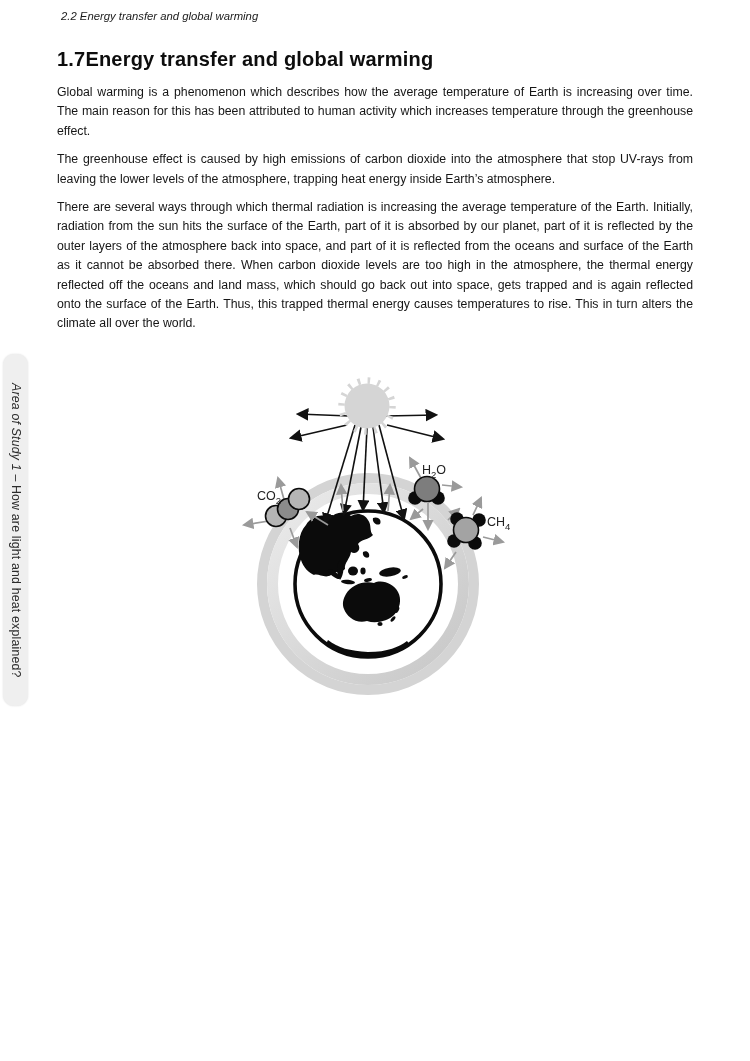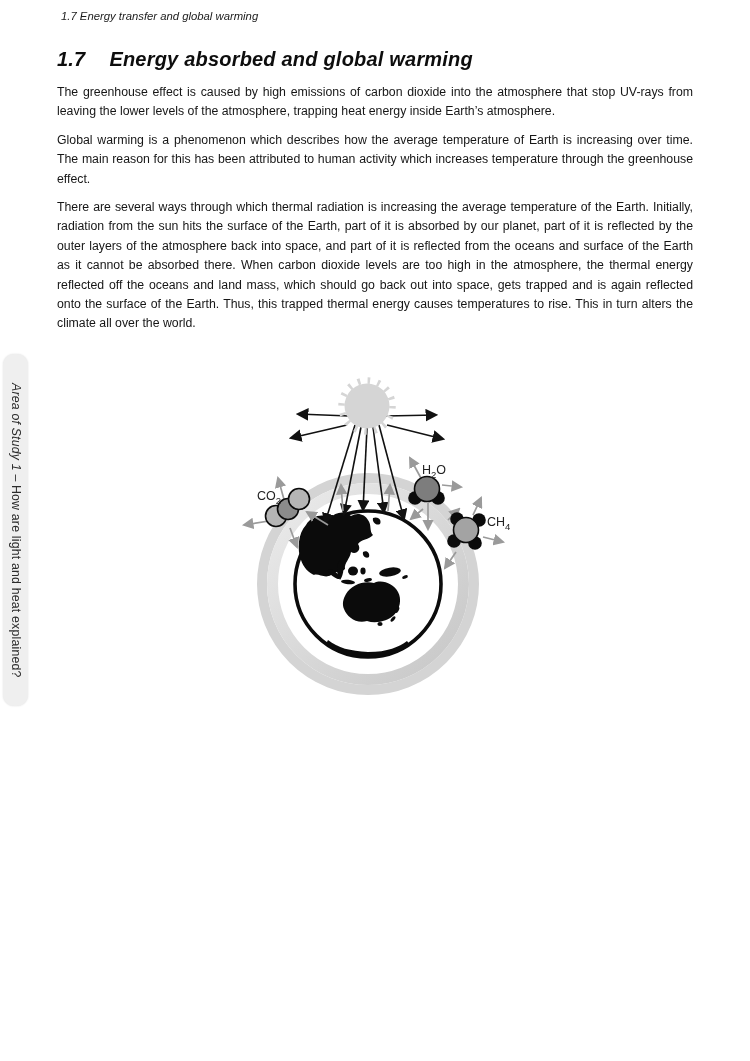--- a/index.html
+++ b/index.html
@@ -9,23 +9,23 @@
     overflow:hidden;
   }
   .running-head{
     position:absolute;left:61px;top:10px;
     font-size:11.3px;font-style:italic;color:#1a1a1a;
   }
   .content{
     position:absolute;left:57px;top:48px;width:636px;
   }
   .section-title{
-    display:flex;gap:24px;align-items:center;
+    display:flex;align-items:center;
     font-size:20px;font-weight:bold;color:#0d0d0d;
-    margin:0 0 12px 0;letter-spacing:.2px;font-style:italic;
+    margin:0 0 12px 0;letter-spacing:.2px;
   }
   .body-text p{
     margin:0 0 9px 0;
     font-size:12.3px;line-height:19.4px;
     text-align:justify;color:#161616;
   }
   .sidebar-tab{
     position:absolute;left:3px;top:354px;width:25px;height:352px;
     background:#efefef;border-radius:11px;
     display:flex;align-items:center;justify-content:center;
@@ -48,30 +48,30 @@
   }
   .copyright{
     position:absolute;left:0;width:750px;text-align:center;top:3px;
     font-size:10px;color:#1a1a1a;
   }
   svg text{font-family:"Liberation Sans","DejaVu Sans",sans-serif;}
 </style>
 </head>
 <body>
 
-<div class="running-head">1.7 Energy transfer and global warming</div>
+<div class="running-head">2.2 Energy transfer and global warming</div>
 
 <div class="content">
   <h1 class="section-title">
     <span>1.7</span>
-    <span>Energy absorbed and global warming</span>
+    <span>Energy transfer and global warming</span>
   </h1>
   <div class="body-text">
+    <p>Global warming is a phenomenon which describes how the average temperature of Earth is increasing over time. The main reason for this has been attributed to human activity which increases temperature through the greenhouse effect.</p>
     <p>The greenhouse effect is caused by high emissions of carbon dioxide into the atmosphere that stop UV-rays from leaving the lower levels of the atmosphere, trapping heat energy inside Earth’s atmosphere.</p>
-    <p>Global warming is a phenomenon which describes how the average temperature of Earth is increasing over time. The main reason for this has been attributed to human activity which increases temperature through the greenhouse effect.</p>
     <p>There are several ways through which thermal radiation is increasing the average temperature of the Earth. Initially, radiation from the sun hits the surface of the Earth, part of it is absorbed by our planet, part of it is reflected by the outer layers of the atmosphere back into space, and part of it is reflected from the oceans and surface of the Earth as it cannot be absorbed there. When carbon dioxide levels are too high in the atmosphere, the thermal energy reflected off the oceans and land mass, which should go back out into space, gets trapped and is again reflected onto the surface of the Earth. Thus, this trapped thermal energy causes temperatures to rise. This in turn alters the climate all over the world.</p>
   </div>
 </div>
 
 <div class="sidebar-tab">
   <div class="sidebar-text">
     <span class="it">Area of Study 1 –</span><span class="q">How are light and heat explained?</span>
   </div>
 </div>
 

